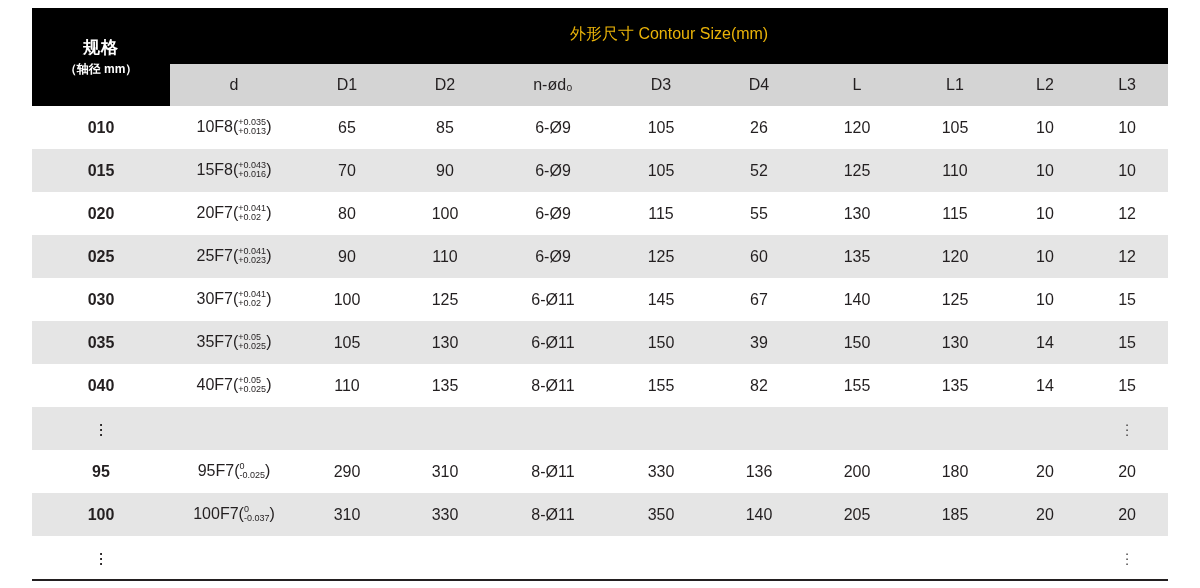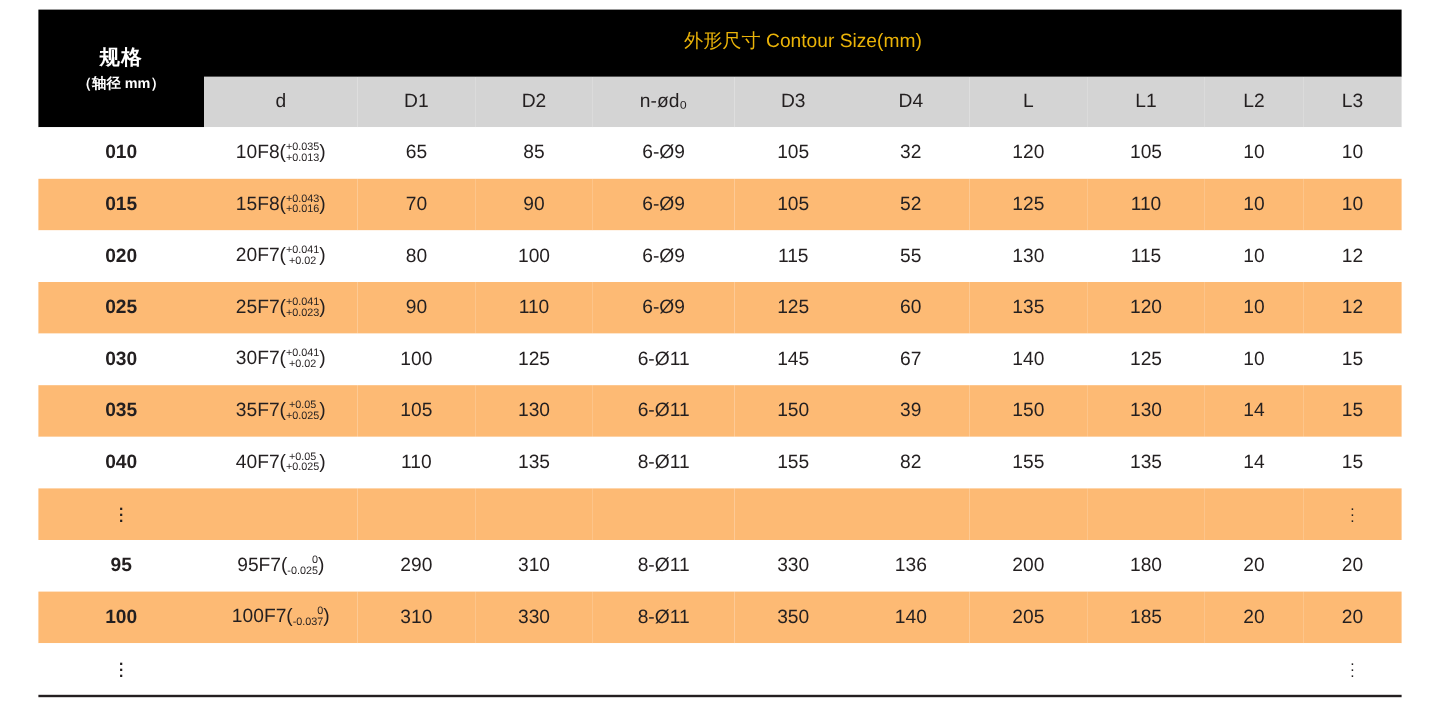--- a/index.html
+++ b/index.html
@@ -63,37 +63,37 @@
   
   table.spec td {
     text-align: center;
     vertical-align: middle;
     font-size: 16px;
     height: 43px;
     padding: 0;
     border: none;
   }
   tr.odd td { background: #ffffff; }
-  tr.even td { background: #fdba74; }
+  tr.even td { background: #e5e5e5; }
   td.spec-col {
     font-weight: bold;
     font-size: 15px;
   }
   td.d-col { font-size: 16px; white-space: nowrap; }
   .tol {
     display: inline-block;
     vertical-align: middle;
     font-size: 9px;
     line-height: 1.05;
     text-align: left;
     margin: 0 0px;
     position: relative;
     top: -0.5px;
   }
-  .tol span { display: block; white-space: pre; text-align: right; }
+  .tol span { display: block; white-space: pre; }
   .paren { font-size: 16px; }
   
   td.dots {
     font-size: 16px;
     letter-spacing: 0;
     line-height: 1;
     color: #231f20;
   }
   .vdots {
     display: inline-block;
@@ -150,21 +150,21 @@
       </tr>
     </thead>
     <tbody id="tbody">
         <tr class="odd">
           <td class="spec-col">010</td>
           <td class="d-col">10F8<span class="paren">(</span><span class="tol"><span>+0.035</span><span>+0.013</span></span><span class="paren">)</span></td>
           <td>65</td>
           <td>85</td>
           <td>6-Ø9</td>
           <td>105</td>
-          <td>32</td>
+          <td>26</td>
           <td>120</td>
           <td>105</td>
           <td>10</td>
           <td>10</td>
         </tr>
         <tr class="even">
           <td class="spec-col">015</td>
           <td class="d-col">15F8<span class="paren">(</span><span class="tol"><span>+0.043</span><span>+0.016</span></span><span class="paren">)</span></td>
           <td>70</td>
           <td>90</td>

